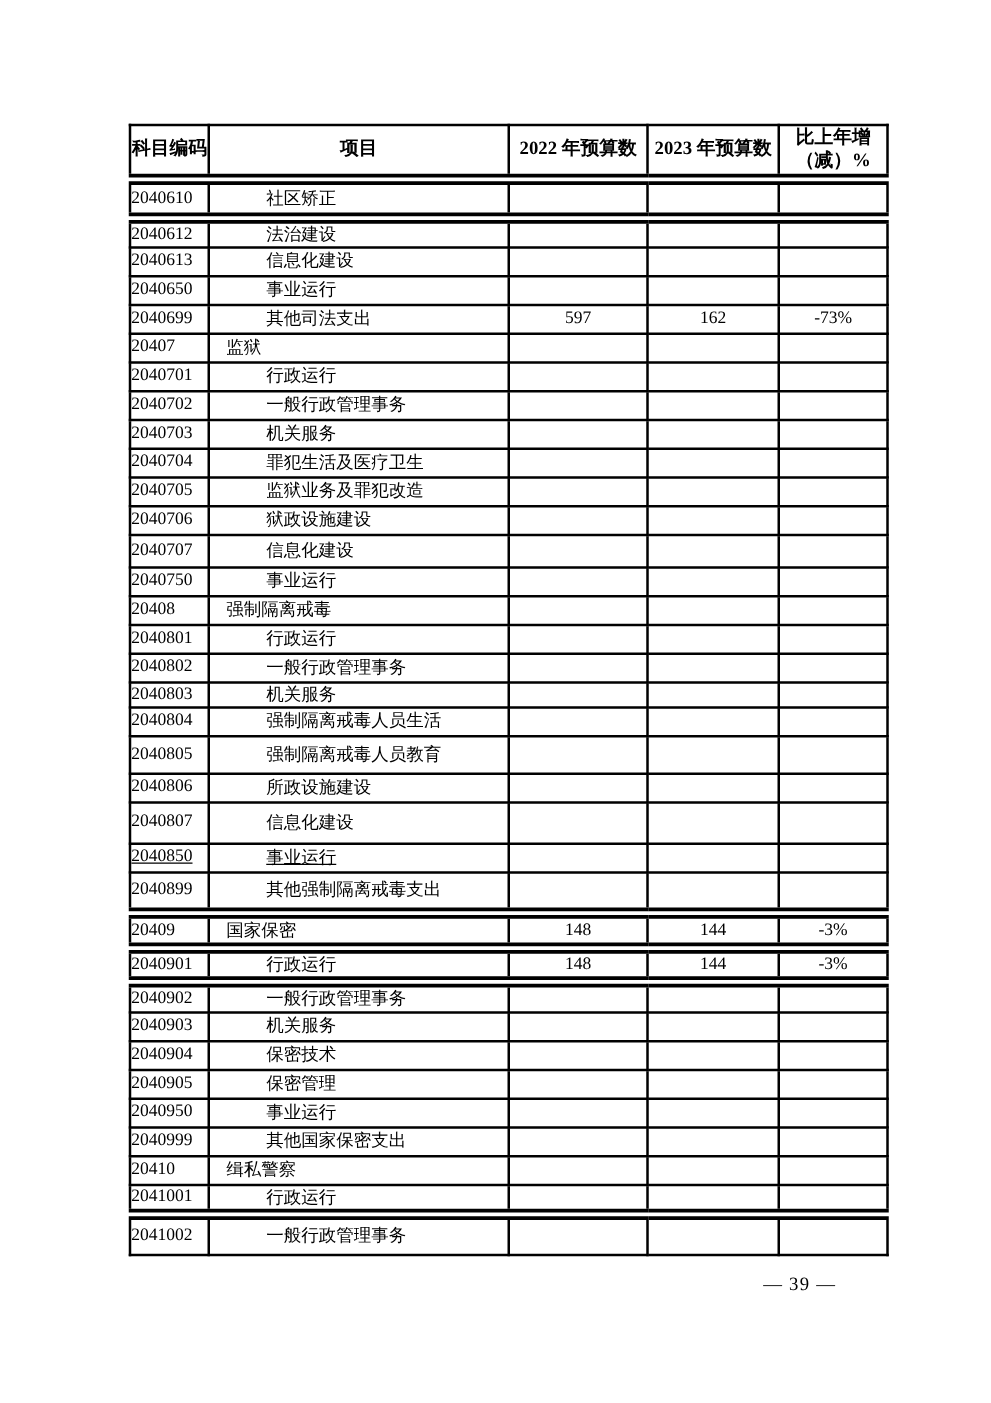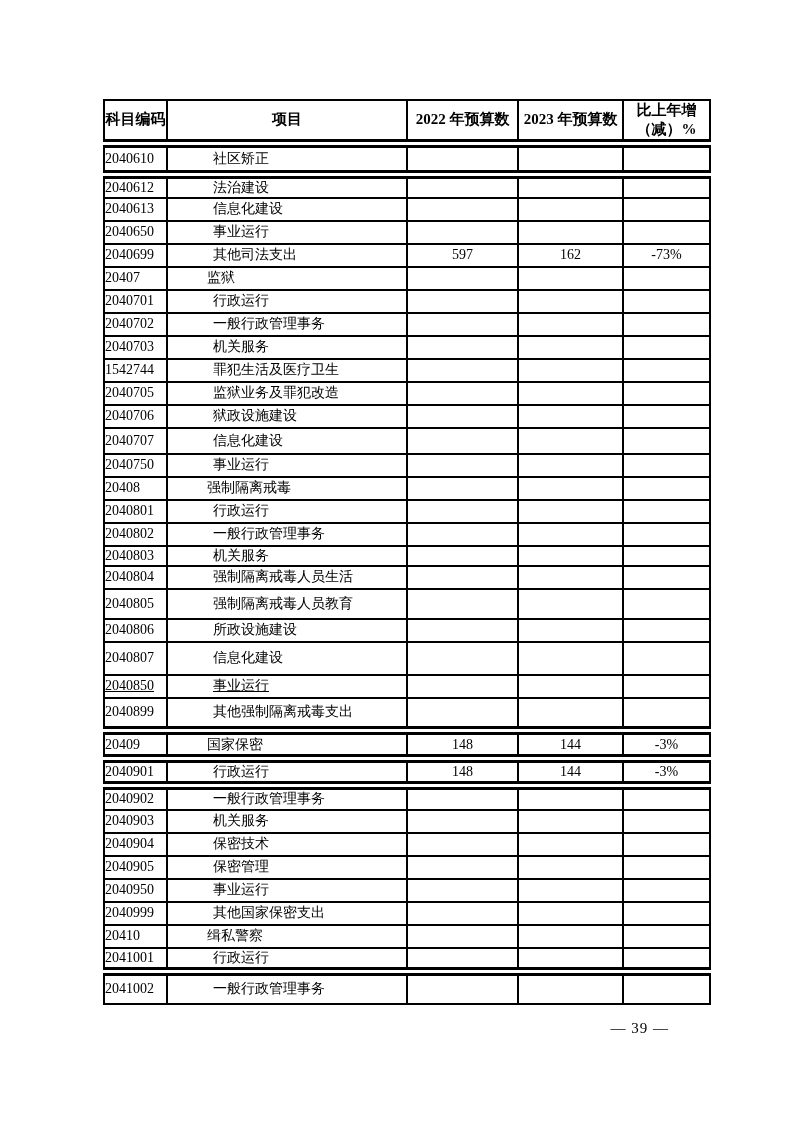--- a/index.html
+++ b/index.html
@@ -33,21 +33,21 @@
   table.budget thead tr { height: 40px; padding-left: 32px; }
   table.budget th {
     font-weight: bold;
     font-size: 15px;
     text-align: center;
     line-height: 1.25;
     white-space: pre-line;
   }
   td.code { padding-left: 8px; text-align: left; }
   td.item { text-align: left; }
-  td.item.lvl1 { padding-left: 39px; }
+  td.item.lvl1 { padding-left: 13px; }
   td.item.lvl2 { padding-left: 45px; }
   td.val { text-align: center; }
   tr.gap td { border-top: 9px double #000000; }
   .page-number {
     position: absolute;
     top: 1020px;
     right: 124px;
     font-size: 15px;
     letter-spacing: 1px;
   }
@@ -133,21 +133,21 @@
           <td class="val"></td>
         </tr>
         <tr style="height: 23px;">
           <td class="code">2040703</td>
           <td class="item lvl2">机关服务</td>
           <td class="val"></td>
           <td class="val"></td>
           <td class="val"></td>
         </tr>
         <tr style="height: 23px;">
-          <td class="code">1542744</td>
+          <td class="code">2040704</td>
           <td class="item lvl2">罪犯生活及医疗卫生</td>
           <td class="val"></td>
           <td class="val"></td>
           <td class="val"></td>
         </tr>
         <tr style="height: 23px;">
           <td class="code">2040705</td>
           <td class="item lvl2">监狱业务及罪犯改造</td>
           <td class="val"></td>
           <td class="val"></td>

